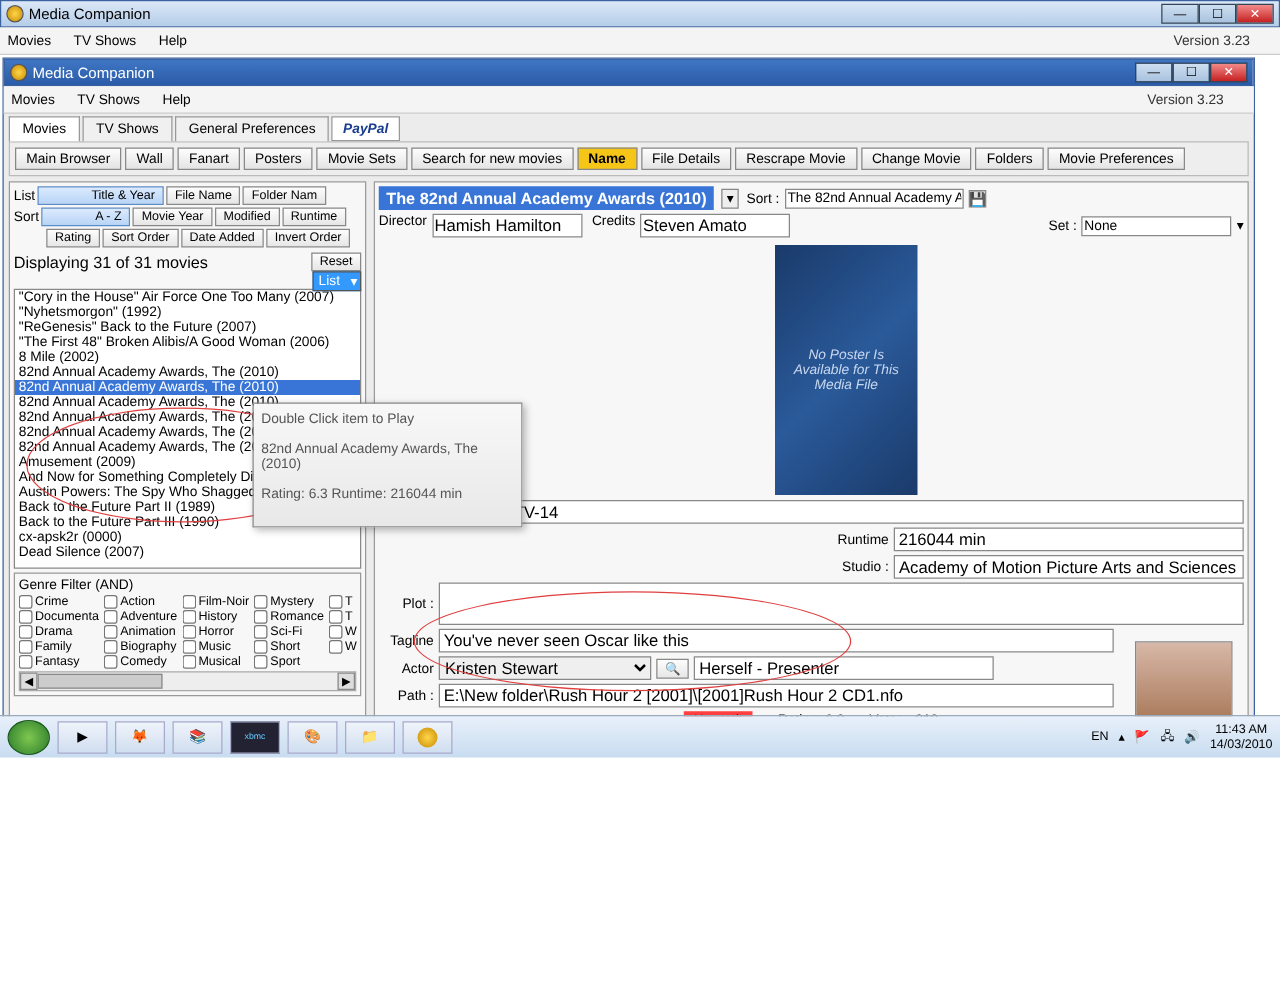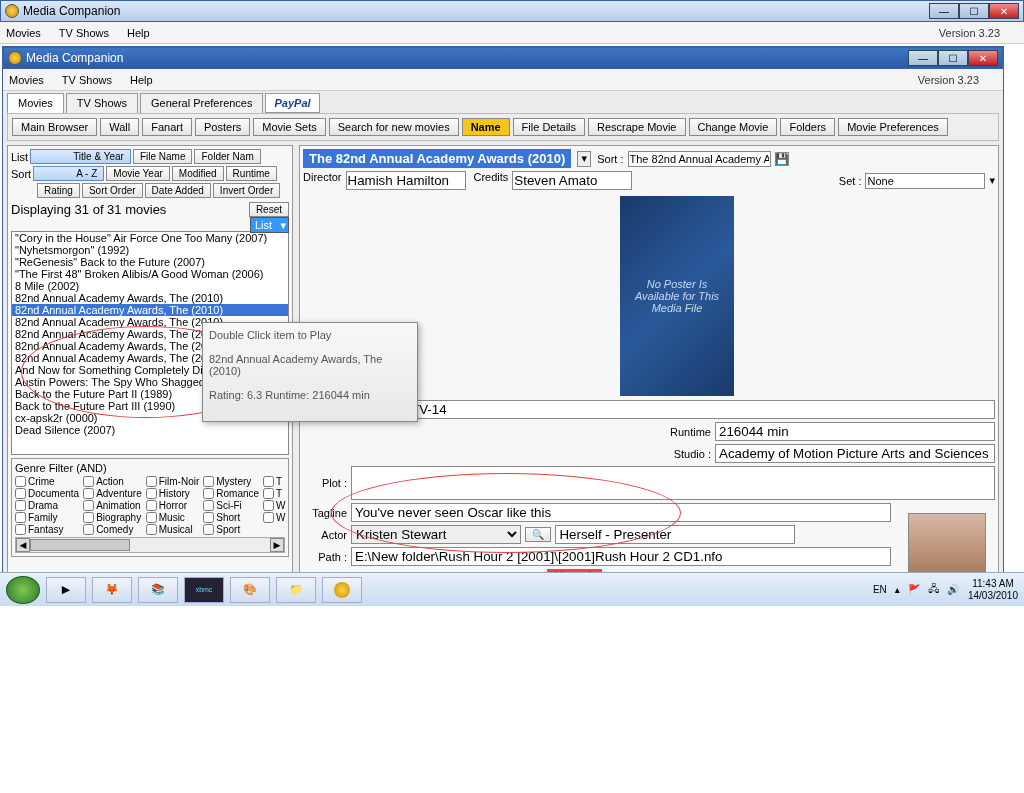--- a/index.html
+++ b/index.html
@@ -161,20 +161,21 @@
           <div>"Nyhetsmorgon" (1992)</div>
           <div>"ReGenesis" Back to the Future (2007)</div>
           <div>"The First 48" Broken Alibis/A Good Woman (2006)</div>
           <div>8 Mile (2002)</div>
           <div>82nd Annual Academy Awards, The (2010)</div>
           <div class="sel">82nd Annual Academy Awards, The (2010)</div>
           <div>82nd Annual Academy Awards, The (2010)</div>
           <div>82nd Annual Academy Awards, The (2010)</div>
           <div>82nd Annual Academy Awards, The (2010)</div>
           <div>82nd Annual Academy Awards, The (2010)</div>
+          <div>Amusement (2009)</div>
           <div>And Now for Something Completely Differe</div>
           <div>Austin Powers: The Spy Who Shagged Me</div>
           <div>Back to the Future Part II (1989)</div>
           <div>Back to the Future Part III (1990)</div>
           <div>cx-apsk2r (0000)</div>
           <div>Dead Silence (2007)</div>
         </div>
 
       <div class="genre">
         <div class="genre-title">Genre Filter (AND)</div>

